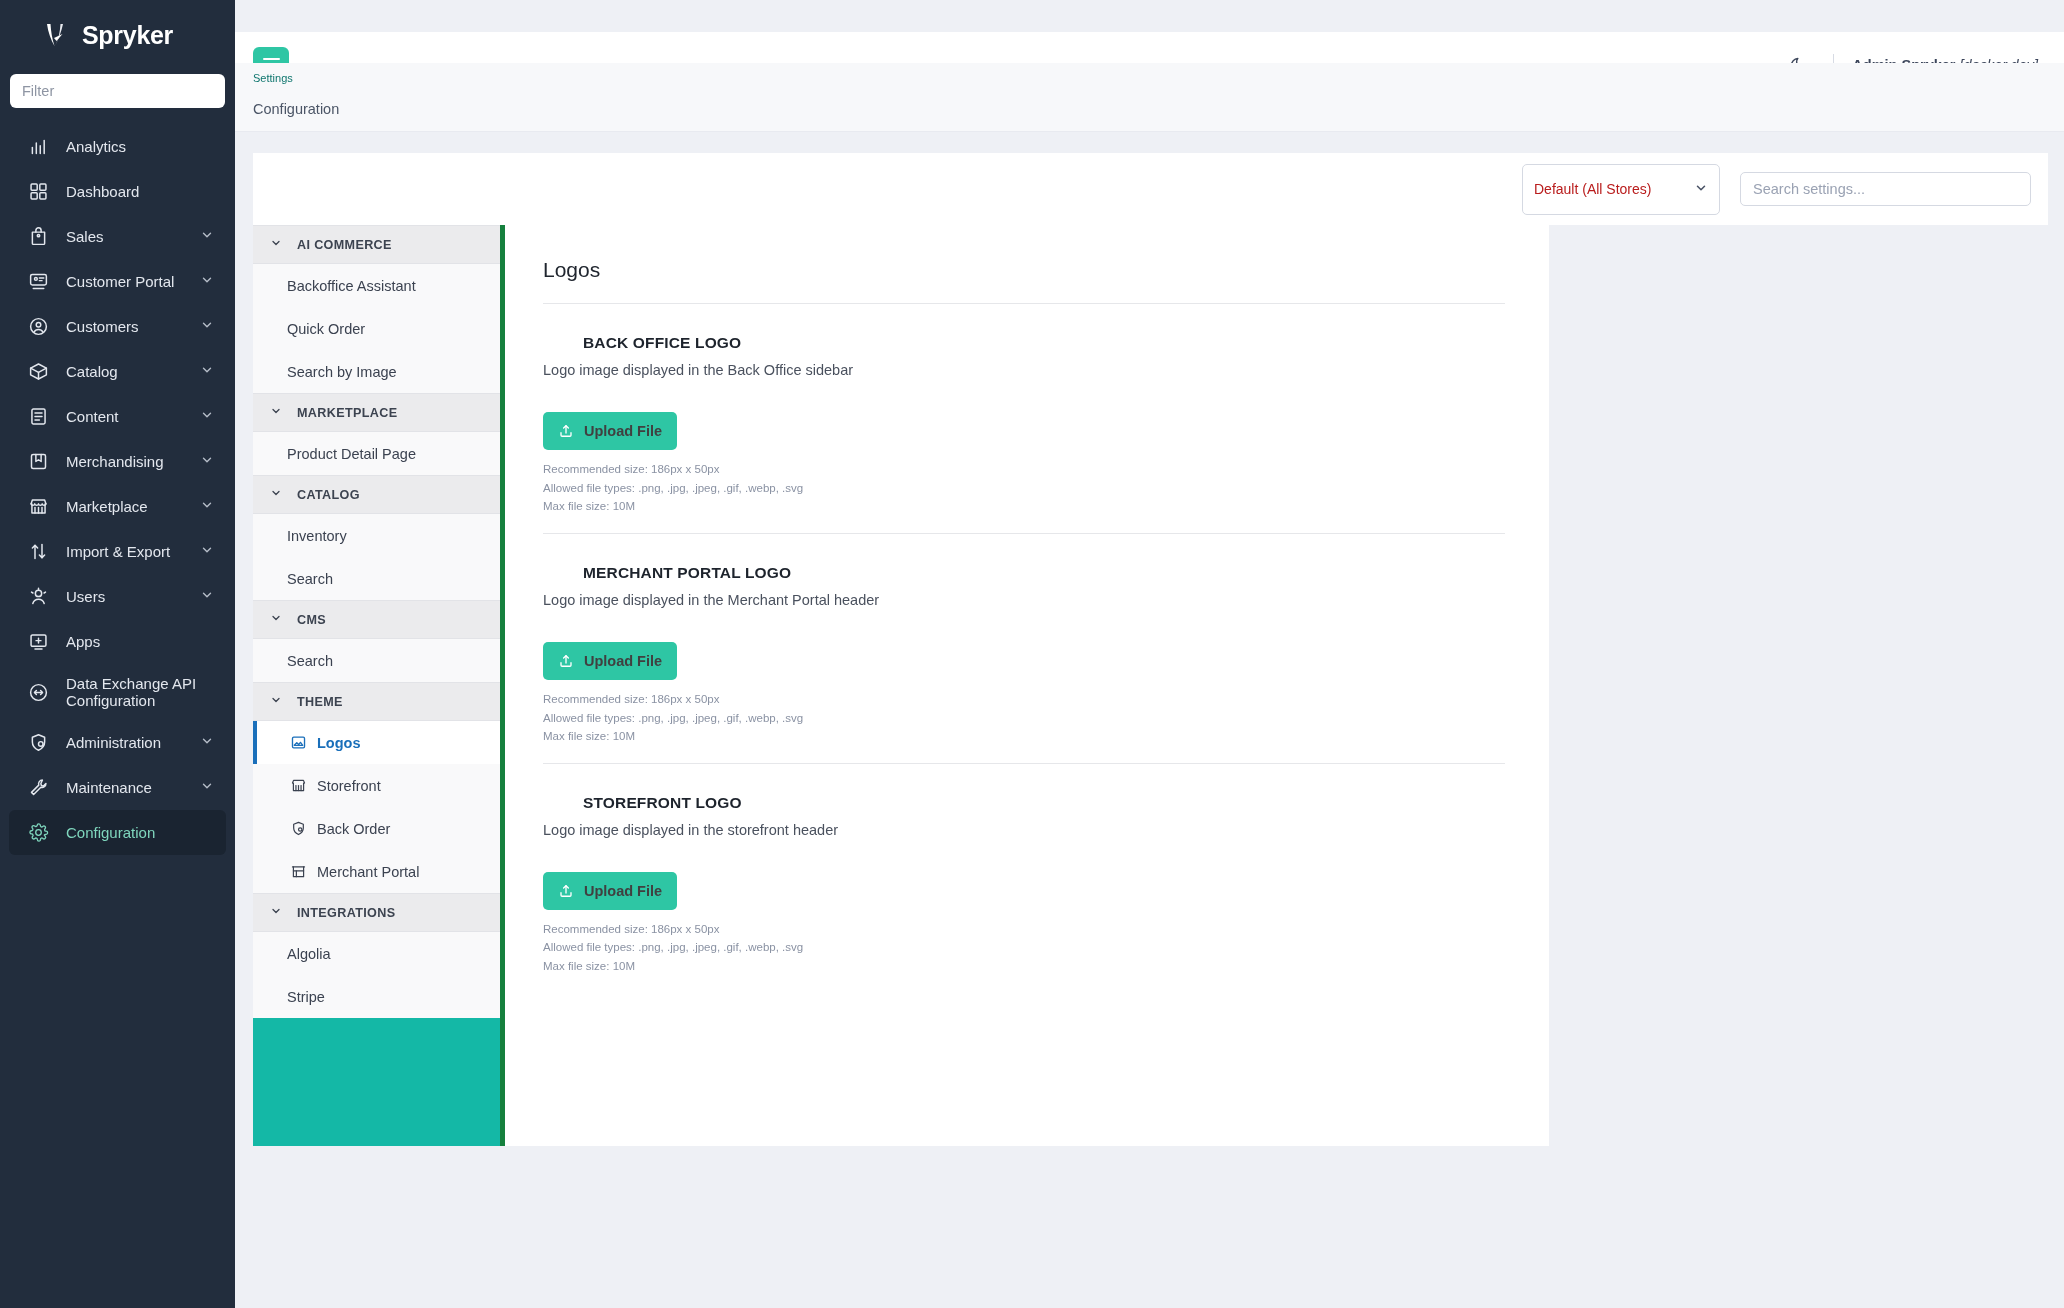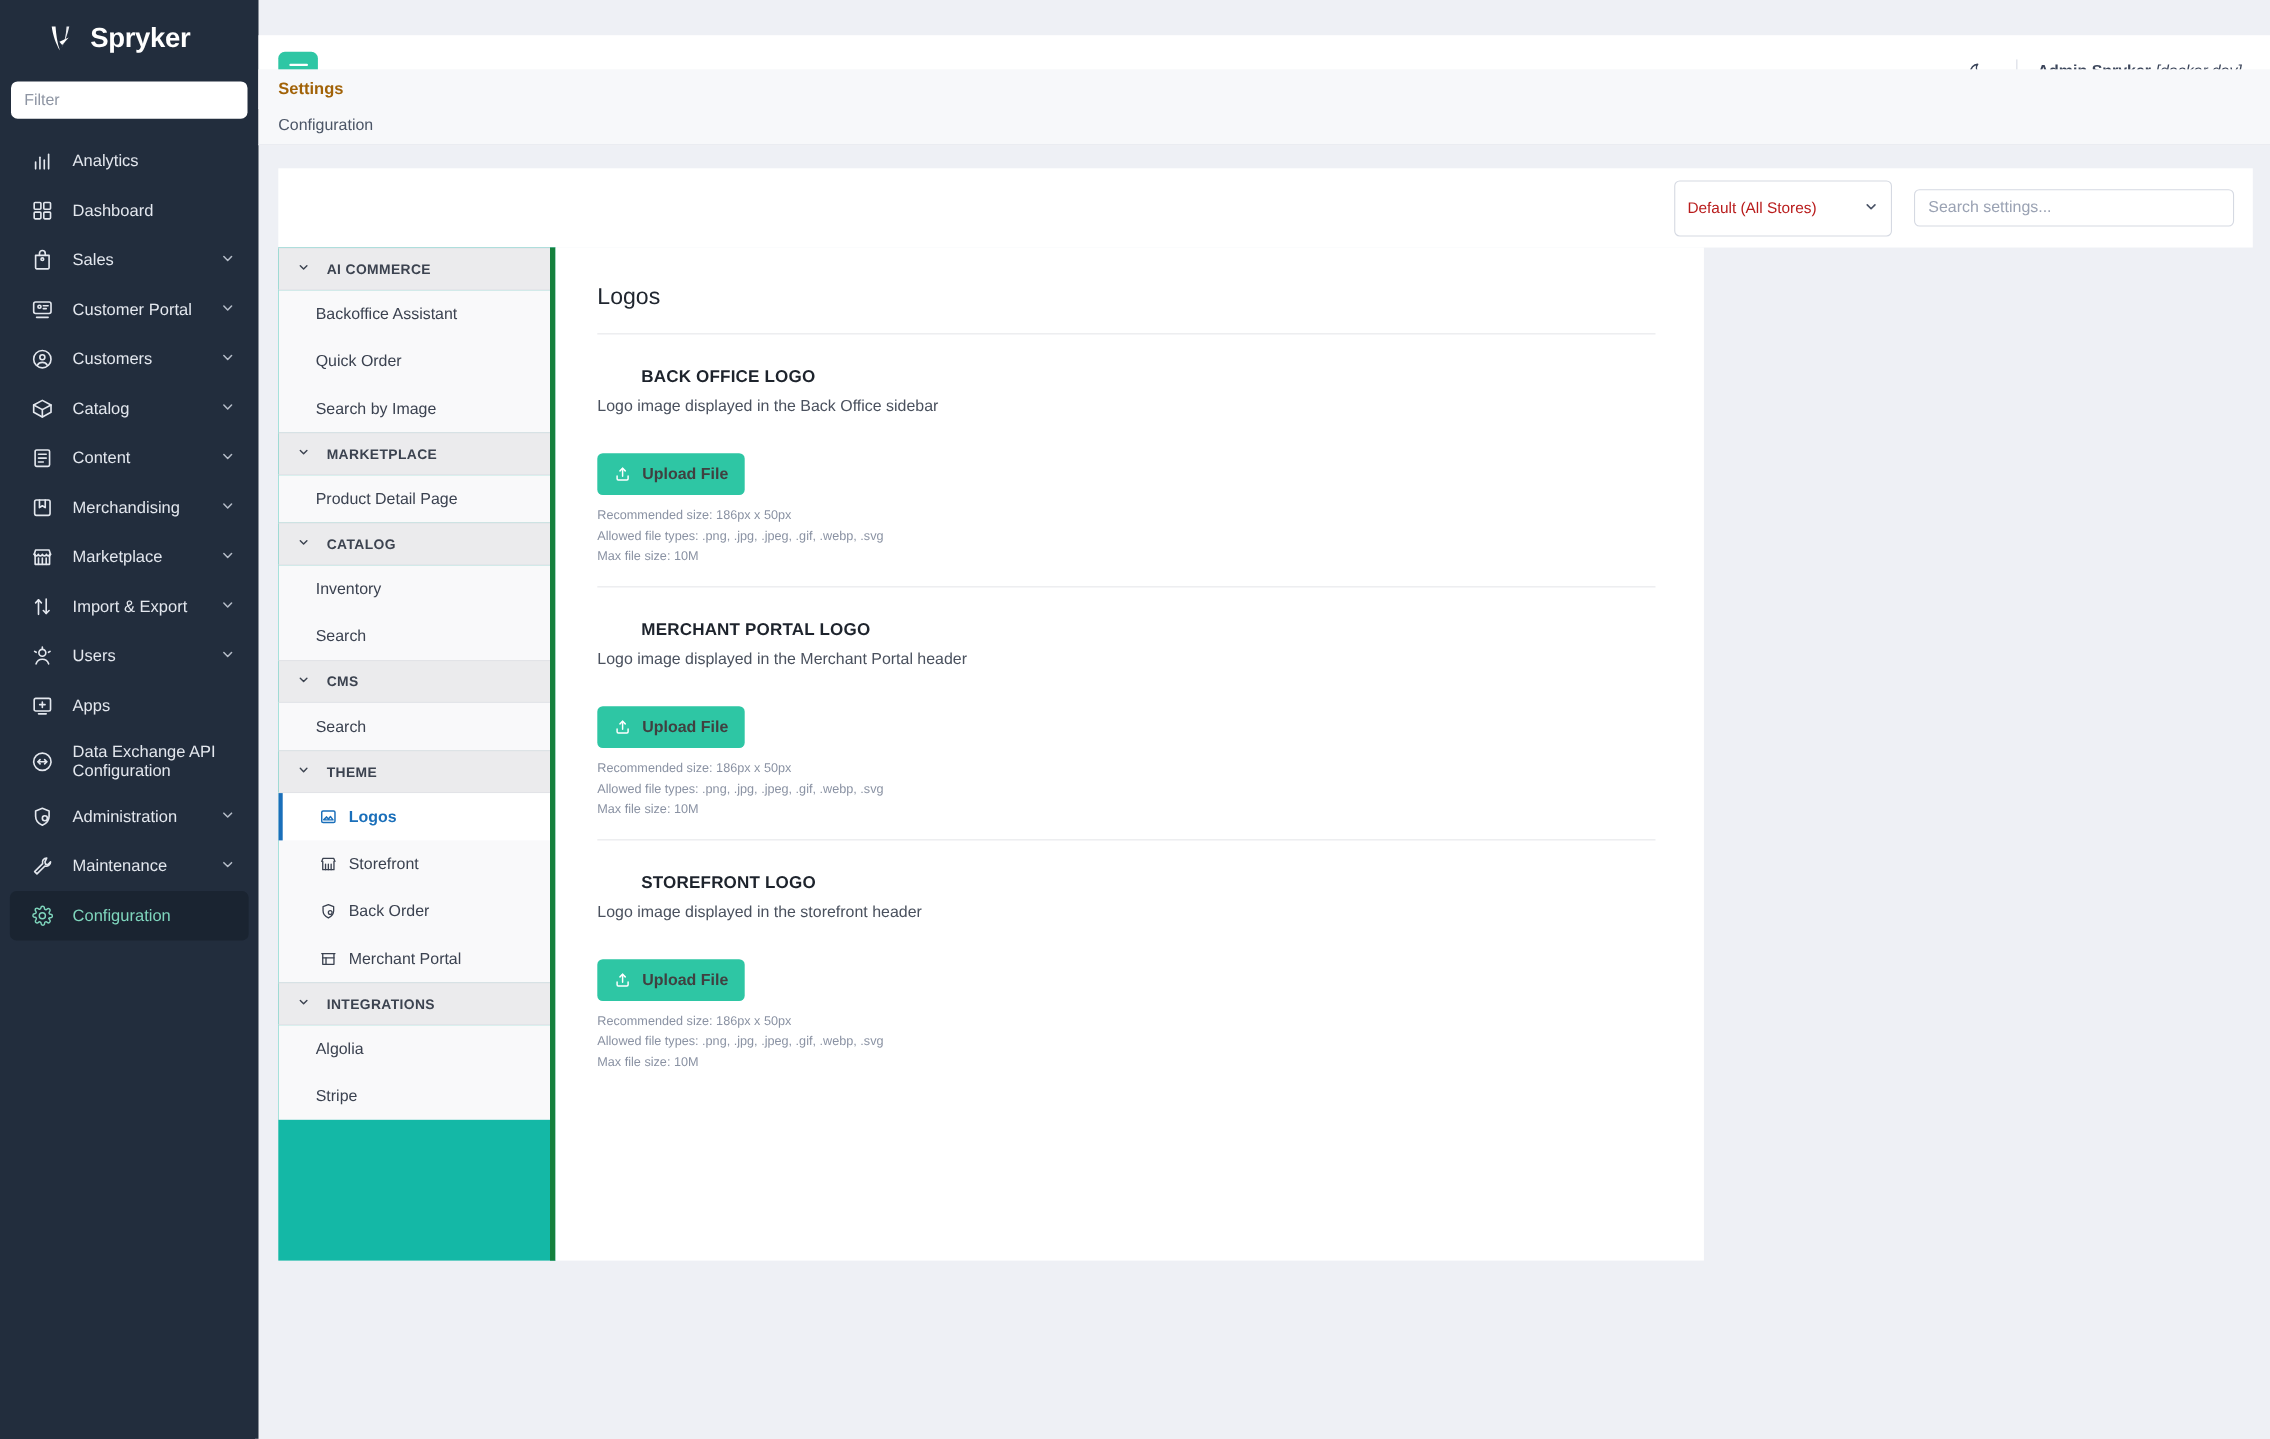--- a/index.html
+++ b/index.html
@@ -89,21 +89,21 @@
   #user-label em { font-style: italic; font-weight: 400; color: #3b455a; }
 
   
   #page-header {
     position: absolute; left: 235px; top: 63px;
     width: 1829px; height: 69px;
     background: #f7f8fa;
     border-bottom: 1px solid #e8eaf0;
     padding-left: 18px; padding-top: 9px;
   }
-  #page-title { font-size: 15px; font-weight: 700; color: #a16207; }
+  #page-title { font-size: 11px; font-weight: 400; color: #0f766e; }
   #breadcrumb { font-size: 14.5px; color: #4b5566; margin-top: 17px; }
 
   
   #toolbar-card {
     position: absolute; left: 253px; top: 153px;
     width: 1795px; height: 72px;
     background: #ffffff;
     display: flex; align-items: center; justify-content: flex-end;
     padding-right: 17px; gap: 20px;
   }

